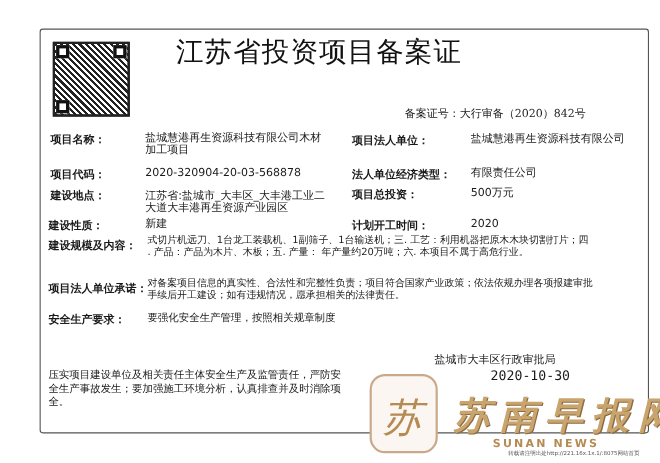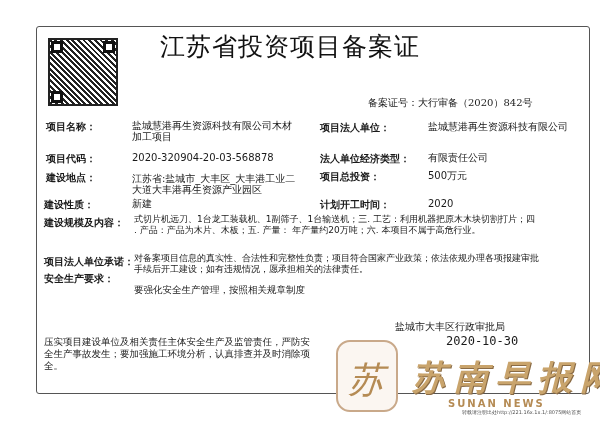--- a/index.html
+++ b/index.html
@@ -126,21 +126,21 @@
   <div>式切片机远刀、1台龙工装载机、1副筛子、1台输送机；三. 工艺：利用机器把原木木块切割打片；四</div>
   <div>. 产品：产品为木片、木板；五. 产量：  年产量约20万吨；六. 本项目不属于高危行业。</div>
 </div>
 
 <div class="lbl" style="left:44px;top:255px;text-align:center;">项目法人单位承诺：</div>
 <div class="para" style="left:134px;top:253px;white-space:nowrap;font-size:9px;line-height:11px;">
   <div>对备案项目信息的真实性、合法性和完整性负责；项目符合国家产业政策；依法依规办理各项报建审批</div>
   <div>手续后开工建设；如有违规情况，愿承担相关的法律责任。</div>
 </div>
 
-<div class="lbl" style="left:44px;top:272px;text-align:right;">安全生产要求：</div>
+<div class="lbl" style="left:44px;top:284px;text-align:right;">安全生产要求：</div>
 <div class="para" style="left:134px;top:284px;white-space:nowrap;">要强化安全生产管理，按照相关规章制度</div>
 <div class="para" style="left:44px;top:296px;white-space:nowrap;margin-top:40px;">
   <div>压实项目建设单位及相关责任主体安全生产及监管责任，严防安</div>
   <div>全生产事故发生；要加强施工环境分析，认真排查并及时消除项</div>
   <div>全。</div>
 </div>
 
 <div class="approver">盐城市大丰区行政审批局</div>
 <div class="approve-date">2020-10-30</div>
 

